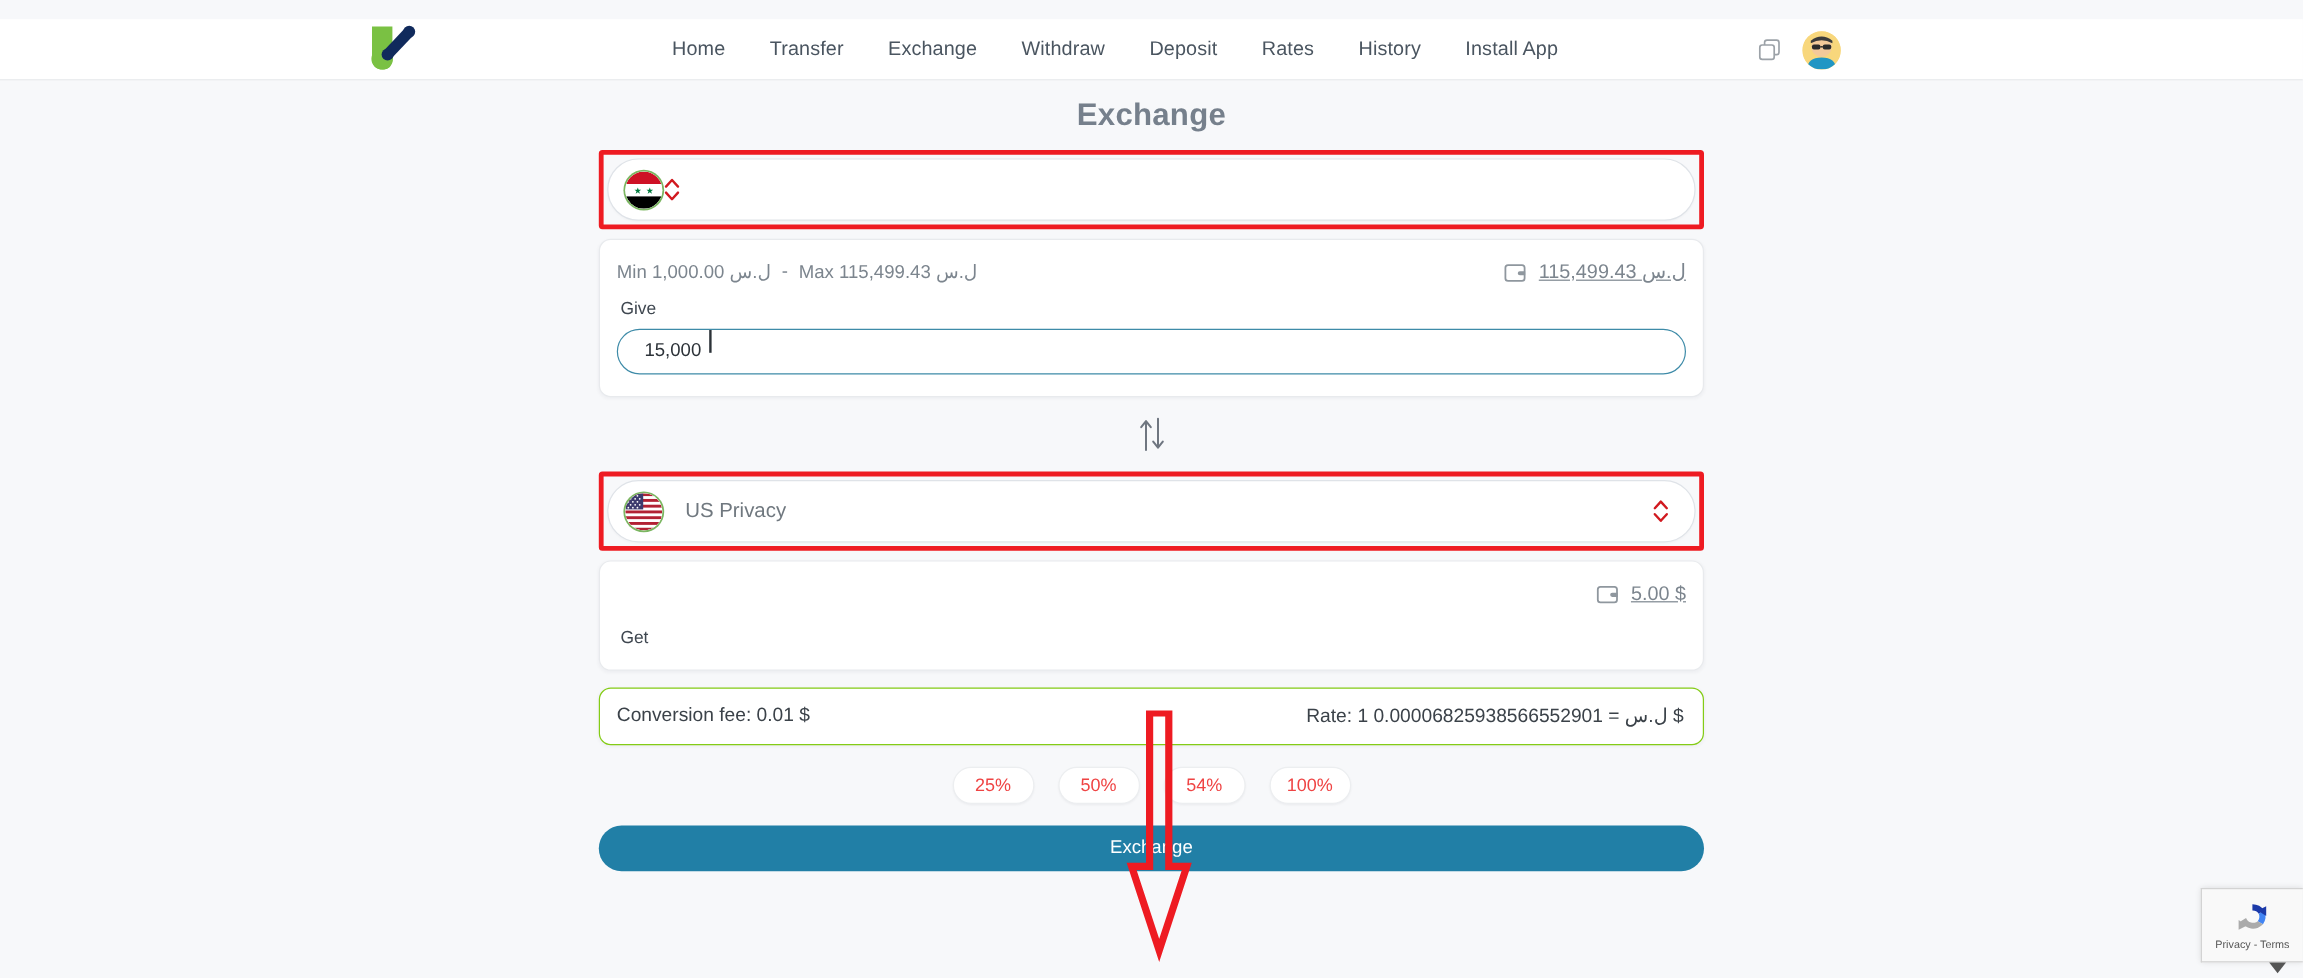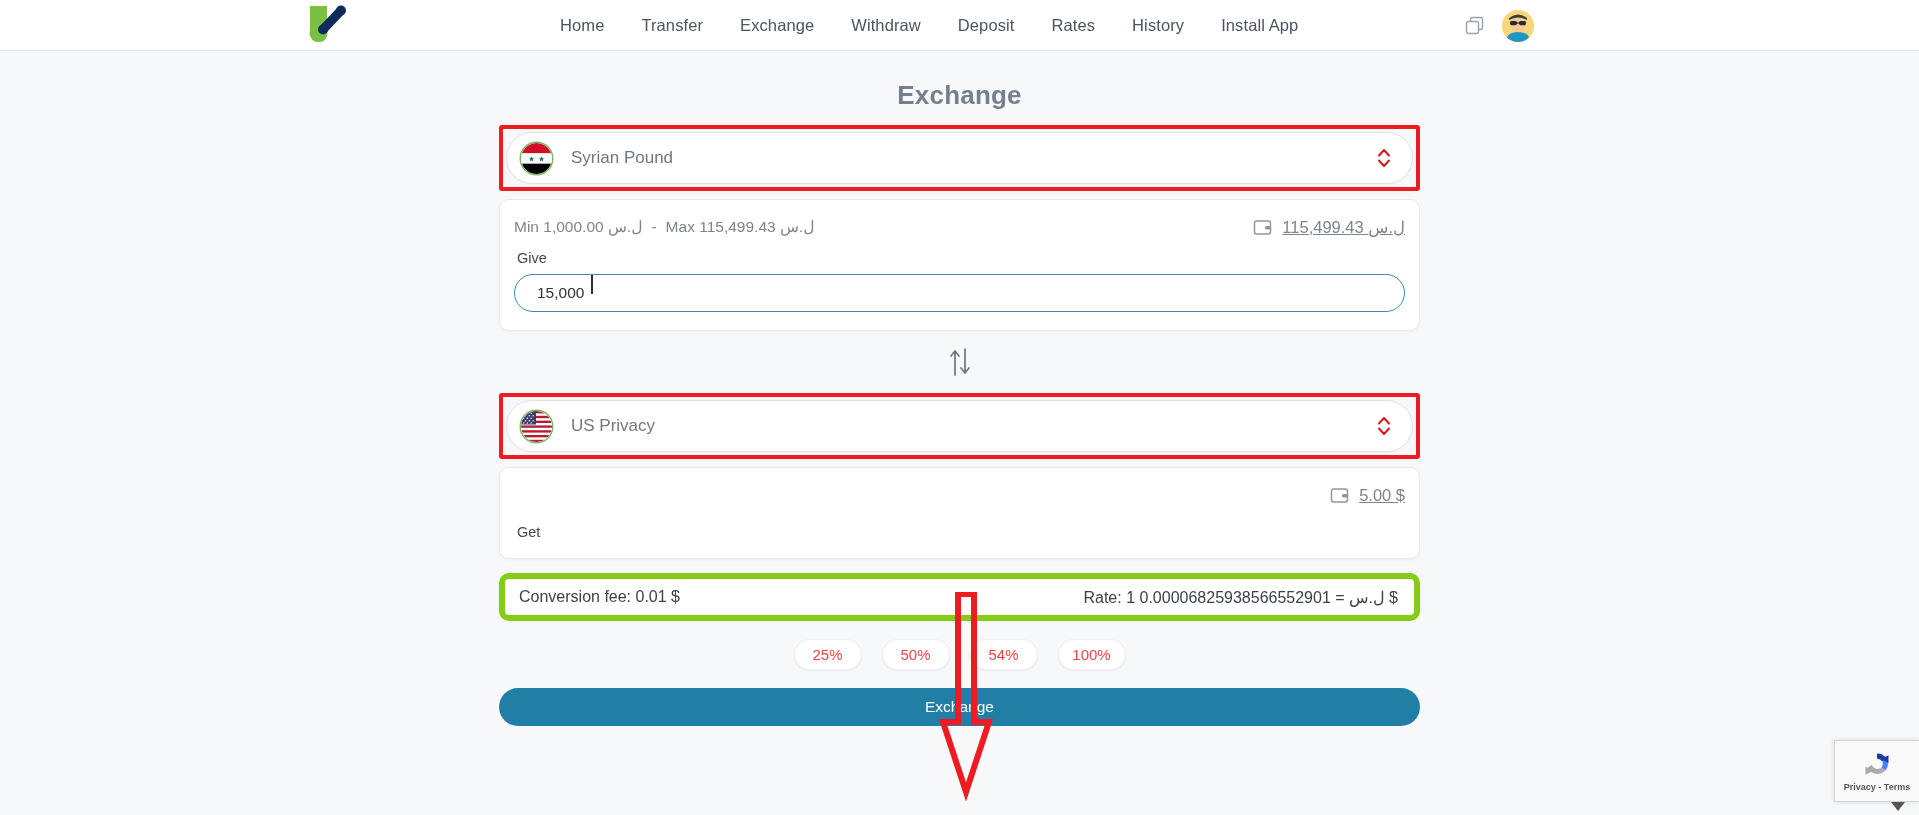--- a/index.html
+++ b/index.html
@@ -8,21 +8,21 @@
     width: 1919px;
     height: 815px;
     overflow: hidden;
     background: #f7f8fa;
     font-family: "Liberation Sans", sans-serif;
   }
 
   
   .navbar {
     position: absolute;
-    top: 0; left: 0;
+    top: 16px; left: 0;
     width: 1919px;
     height: 51px;
     background: #ffffff;
     border-bottom: 1px solid #e7e9ec;
     display: flex;
     align-items: center;
     z-index: 30;
   }
   .logo-wrap {
     position: absolute;
@@ -202,21 +202,21 @@
     display: flex;
     align-items: center;
     justify-content: center;
   }
   .swap-icon { width: 26px; height: 30px; cursor: pointer; }
 
   
   .rate-card {
     margin-top: 14px;
     background: #ffffff;
-    border: 6px solid #84cc16;
+    border: 1px solid #84cc16;
     border-radius: 10px;
     box-shadow: 0 1px 3px rgba(16,24,40,.04);
     height: 48px;
     display: flex;
     align-items: center;
     padding: 0 14px;
   }
   .fee { font-size: 16px; color: #3b4249; }
   .rate { font-size: 16px; color: #3b4249; margin-left: auto; margin-right: 2px; }
 
@@ -277,21 +277,20 @@
     height: 62px;
     background: #f9f9f9;
     border: 1px solid #d3d3d3;
     border-right: none;
     box-shadow: 0 0 5px rgba(0,0,0,.12);
     display: flex;
     flex-direction: column;
     align-items: center;
     justify-content: center;
     z-index: 25;
-    font-weight: bold;
   }
   .recaptcha-terms {
     font-size: 9px;
     color: #555;
     margin-top: 2px;
     white-space: nowrap;
   }
   .scroll-caret {
     position: absolute;
     right: 14px;
@@ -366,21 +365,20 @@
             </clipPath>
           <g clip-path="url(#cf1)">
             <rect x="0" y="0" width="31" height="10.34" fill="#ce1126"></rect>
             <rect x="0" y="10.34" width="31" height="10.34" fill="#ffffff"></rect>
             <rect x="0" y="20.67" width="31" height="10.34" fill="#000000"></rect>
             <polygon fill="#007a3d" points="10.5,13.2 11.2,15.2 13.3,15.2 11.6,16.4 12.3,18.4 10.5,17.2 8.7,18.4 9.4,16.4 7.7,15.2 9.8,15.2"></polygon>
             <polygon fill="#007a3d" points="20.5,13.2 21.2,15.2 23.3,15.2 21.6,16.4 22.3,18.4 20.5,17.2 18.7,18.4 19.4,16.4 17.7,15.2 19.8,15.2"></polygon>
           </g>
         </svg>
       </span>
-      <span class="select-label">Syrian Pound</span>
       <span class="chev">
         <svg viewBox="0 0 16 26" width="16" height="26">
           <path d="M3 10.5 L8 5 L13 10.5" fill="none" stroke="#d11a20" stroke-width="2" stroke-linecap="round" stroke-linejoin="round"></path>
           <path d="M3 15.5 L8 21 L13 15.5" fill="none" stroke="#d11a20" stroke-width="2" stroke-linecap="round" stroke-linejoin="round"></path>
         </svg>
       </span>
     </div>
   </div>
 
   

